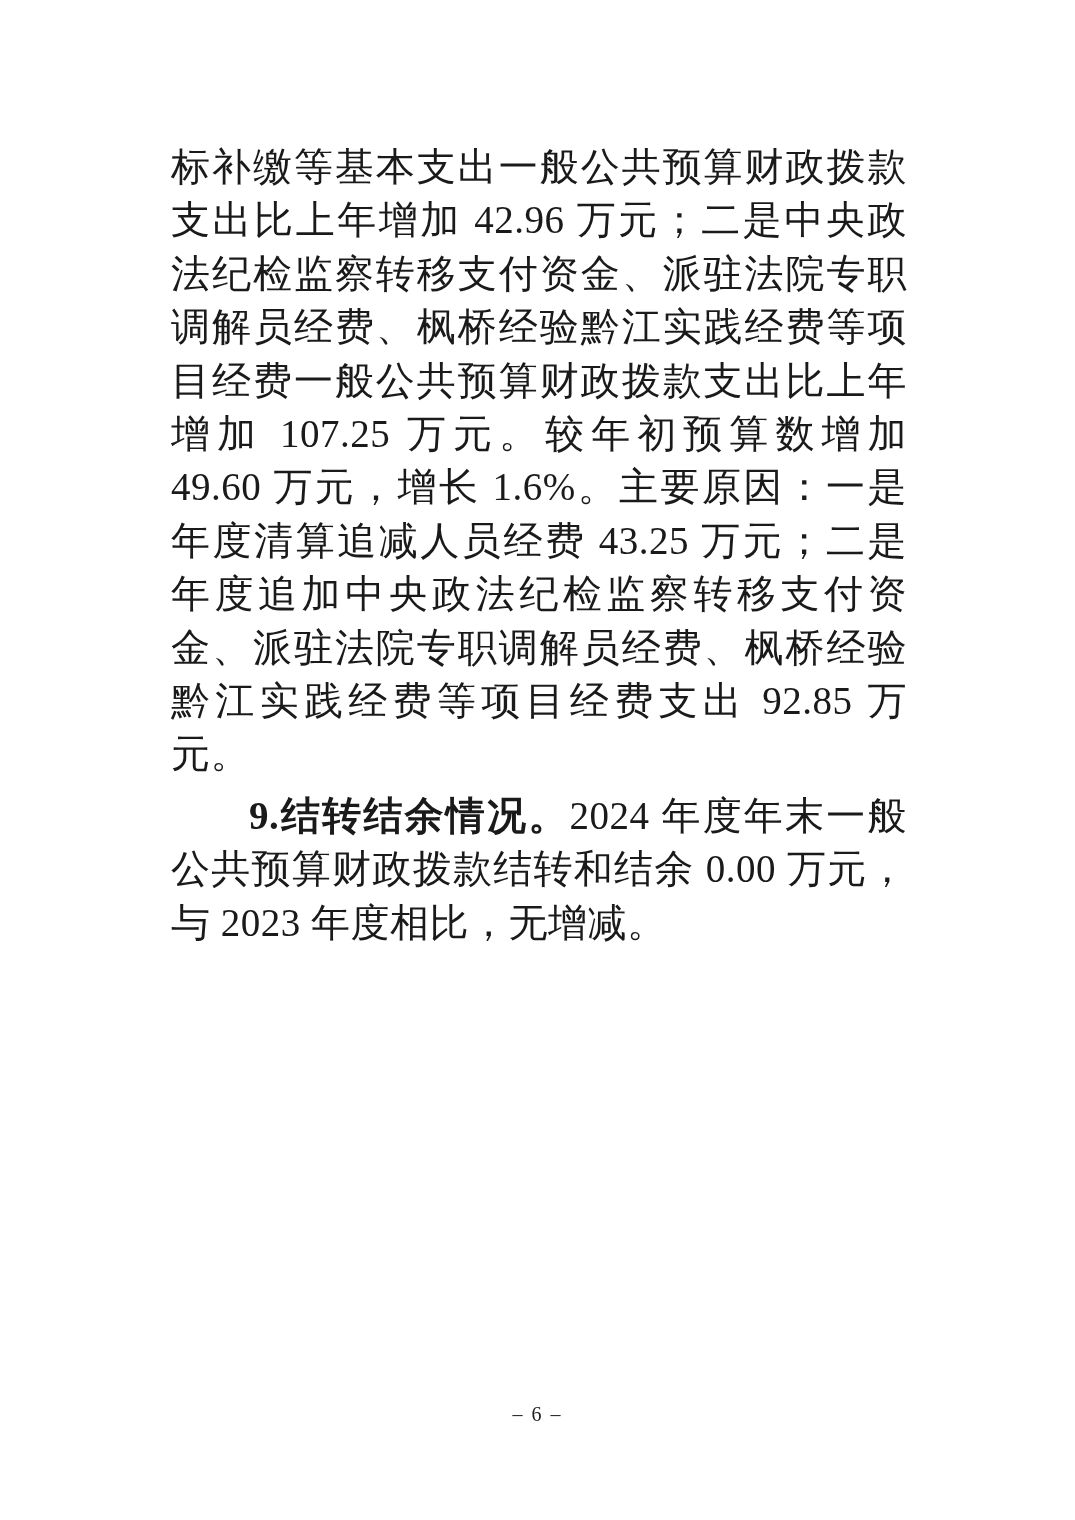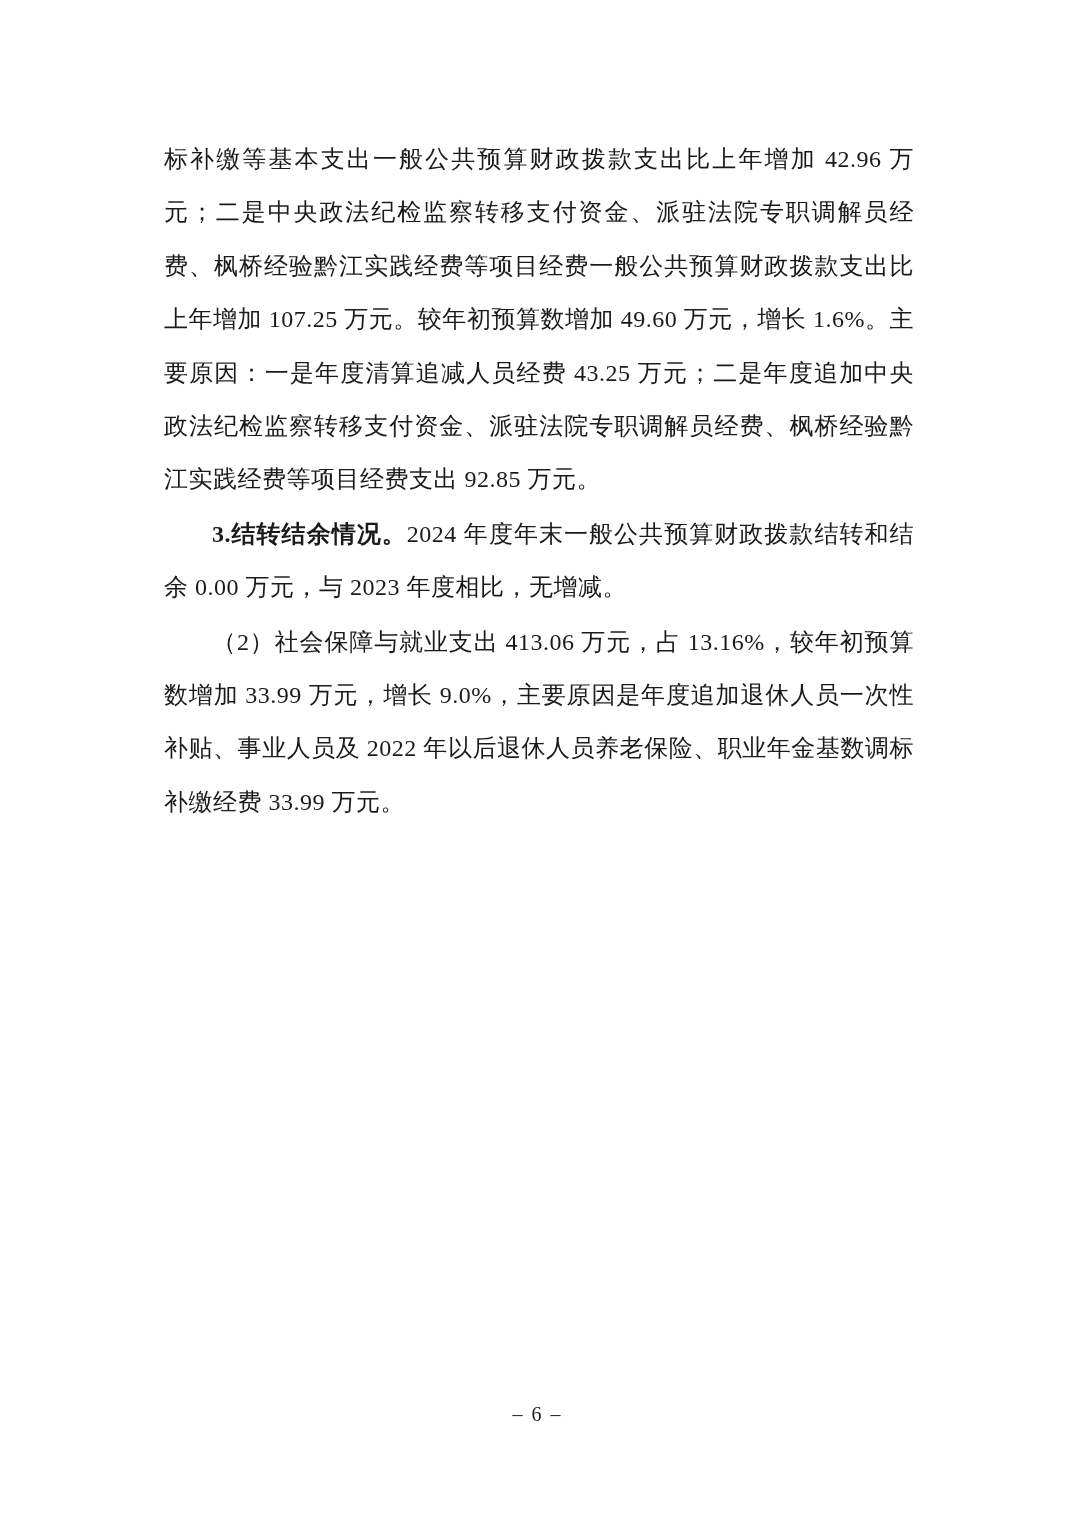--- a/index.html
+++ b/index.html
@@ -16,23 +16,23 @@
     font-family: "Liberation Serif", "DejaVu Serif", serif;
     overflow: hidden;
   }
   .content {
     position: absolute;
     left: 163px;
     top: 132px;
     width: 752px;
   }
   .para {
-    margin: 1px;
+    margin: 8px;
     padding: 0;
-    font-size: 24px;
+    font-size: 39px;
     line-height: 53.4px;
     text-align: justify;
     text-justify: inter-ideograph;
     letter-spacing: 0.5px;
     color: #1a1a1a;
   }
   .para.indent {
     text-indent: 2em;
   }
   .seg.bold {
@@ -49,17 +49,16 @@
     color: #222222;
     letter-spacing: 2px;
   }
 </style>
 </head>
 <body>
 
 <div class="page">
   <div class="content">
       <p class="para"><span class="seg">标补缴等基本支出一般公共预算财政拨款支出比上年增加 42.96 万元；二是中央政法纪检监察转移支付资金、派驻法院专职调解员经费、枫桥经验黔江实践经费等项目经费一般公共预算财政拨款支出比上年增加 107.25 万元。较年初预算数增加 49.60 万元，增长 1.6%。主要原因：一是年度清算追减人员经费 43.25 万元；二是年度追加中央政法纪检监察转移支付资金、派驻法院专职调解员经费、枫桥经验黔江实践经费等项目经费支出 92.85 万元。</span></p>
-      <p class="para indent"><span class="seg bold">3.结转结余情况。</span><span class="seg">2024 年度年末一般公共预算财政拨款结转和结余 0.00 万元，与 2023 年度相比，无增减。</span></p>
-      <p class="para indent"><span class="seg">（2）社会保障与就业支出 413.06 万元，占 13.16%，较年初预算数增加 33.99 万元，增长 9.0%，主要原因是年度追加退休人员一次性补贴、事业人员及 2022 年以后退休人员养老保险、职业年金基数调标补缴经费 33.99 万元。</span></p>
+      <p class="para indent"><span class="seg bold">9.结转结余情况。</span><span class="seg">2024 年度年末一般公共预算财政拨款结转和结余 0.00 万元，与 2023 年度相比，无增减。</span></p>
     </div>
   <div class="footer">– 6 –</div>
 </div>
 
 </body></html>

